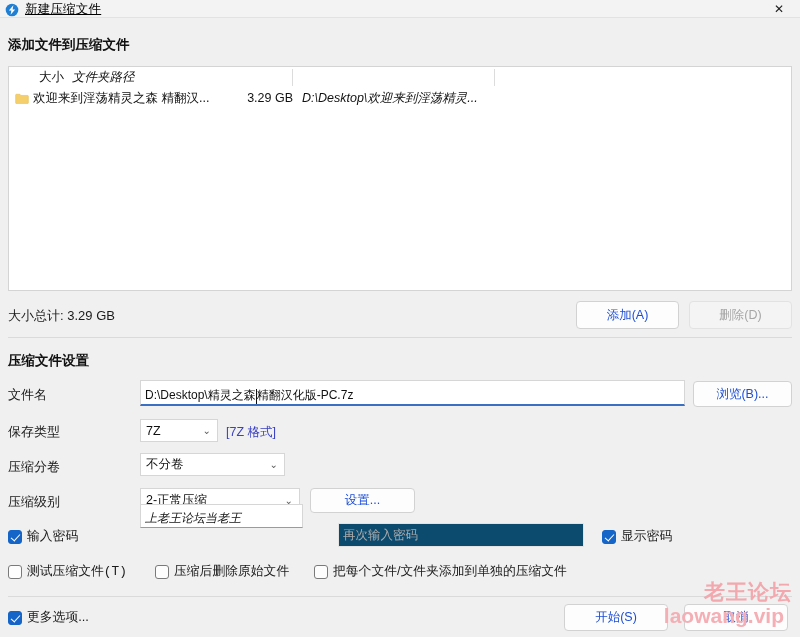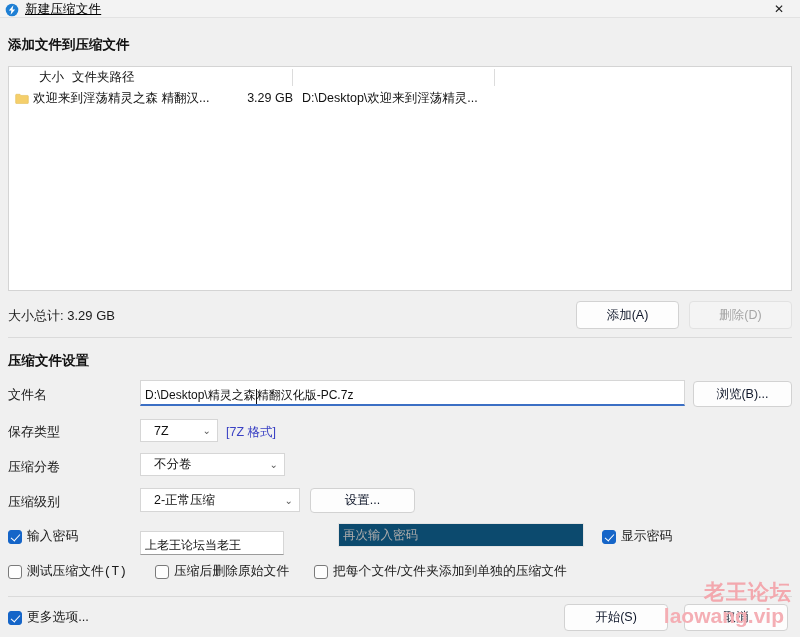--- a/index.html
+++ b/index.html
@@ -103,21 +103,21 @@
   }
   .fl-head .col-sep {
     position: absolute;
     top: 2px;
     bottom: 2px;
     width: 1px;
     background: #dcdcdc;
   }
   .col-name   { width: 230px; padding-left: 6px; box-sizing: border-box; }
   .col-size   { width: 55px; text-align: right; box-sizing: border-box; }
-  .col-path   { width: 200px; padding-left: 8px; box-sizing: border-box; }
+  .col-path   { width: 200px; padding-left: 8px; box-sizing: border-box; font-style: italic; }
   .fl-row {
     display: flex;
     height: 20px;
     align-items: center;
     font-size: 12.5px;
     color: #111;
   }
   .fl-row .col-name {
     display: flex;
     align-items: center;
@@ -141,21 +141,21 @@
     font-size: 13px;
     color: #1a1a1a;
   }
 
   .btn {
     background: #fdfdfd;
     border: 1px solid #d2d2d2;
     border-radius: 4px;
     font-family: "Liberation Sans", "DejaVu Sans", sans-serif;
     font-size: 12.5px;
-    color: #0f172a;
+    color: #1d4ed8;
     text-align: center;
     box-sizing: border-box;
     display: flex;
     align-items: center;
     justify-content: center;
     padding: 0;
   }
   .btn.disabled { color: #a6a6a6; background: #f4f4f4; border-color: #e2e2e2; }
 
   #btn-add    { position: absolute; left: 576px; top: 301px; width: 103px; height: 28px; }
@@ -206,21 +206,21 @@
 
   .select {
     position: absolute;
     background: #ffffff;
     border: 1px solid #d6d6d6;
     box-sizing: border-box;
     font-size: 12.5px;
     color: #111;
     display: flex;
     align-items: center;
-    padding-left: 13px;
+    padding-left: 5px;
     padding-right: 6px;
   }
   .select .chev {
     margin-left: auto;
     color: #5a5a5a;
     font-size: 10px;
     font-family: "DejaVu Sans", sans-serif;
   }
   #sel-savetype { left: 140px; top: 419px; width: 78px; height: 23px; }
   #sel-volume   { left: 140px; top: 453px; width: 145px; height: 23px; }
@@ -273,24 +273,25 @@
 
   #chk-password   { left: 8px;   top: 528px; }
   #chk-showpass   { left: 602px; top: 528px; }
   #chk-test       { left: 8px;   top: 563px; font-family: Liberation Mono, monospace; }
   #chk-delsrc     { left: 155px; top: 563px; }
   #chk-separate   { left: 314px; top: 563px; }
   #chk-moreopts   { left: 8px;   top: 609px; }
 
   #pass-input {
     left: 140px;
-    top: 531px;
-    width: 144px;
+    top: 504px;
+    width: 163px;
     height: 24px;
     border-bottom: 1.5px solid #9b9b9b;
+    font-style: italic;
   }
   #pass-confirm {
     position: absolute;
     left: 338px;
     top: 523px;
     width: 246px;
     height: 24px;
     background: #0c4a6e;
     border: 1px solid #e3e3e3;
     box-sizing: border-box;

